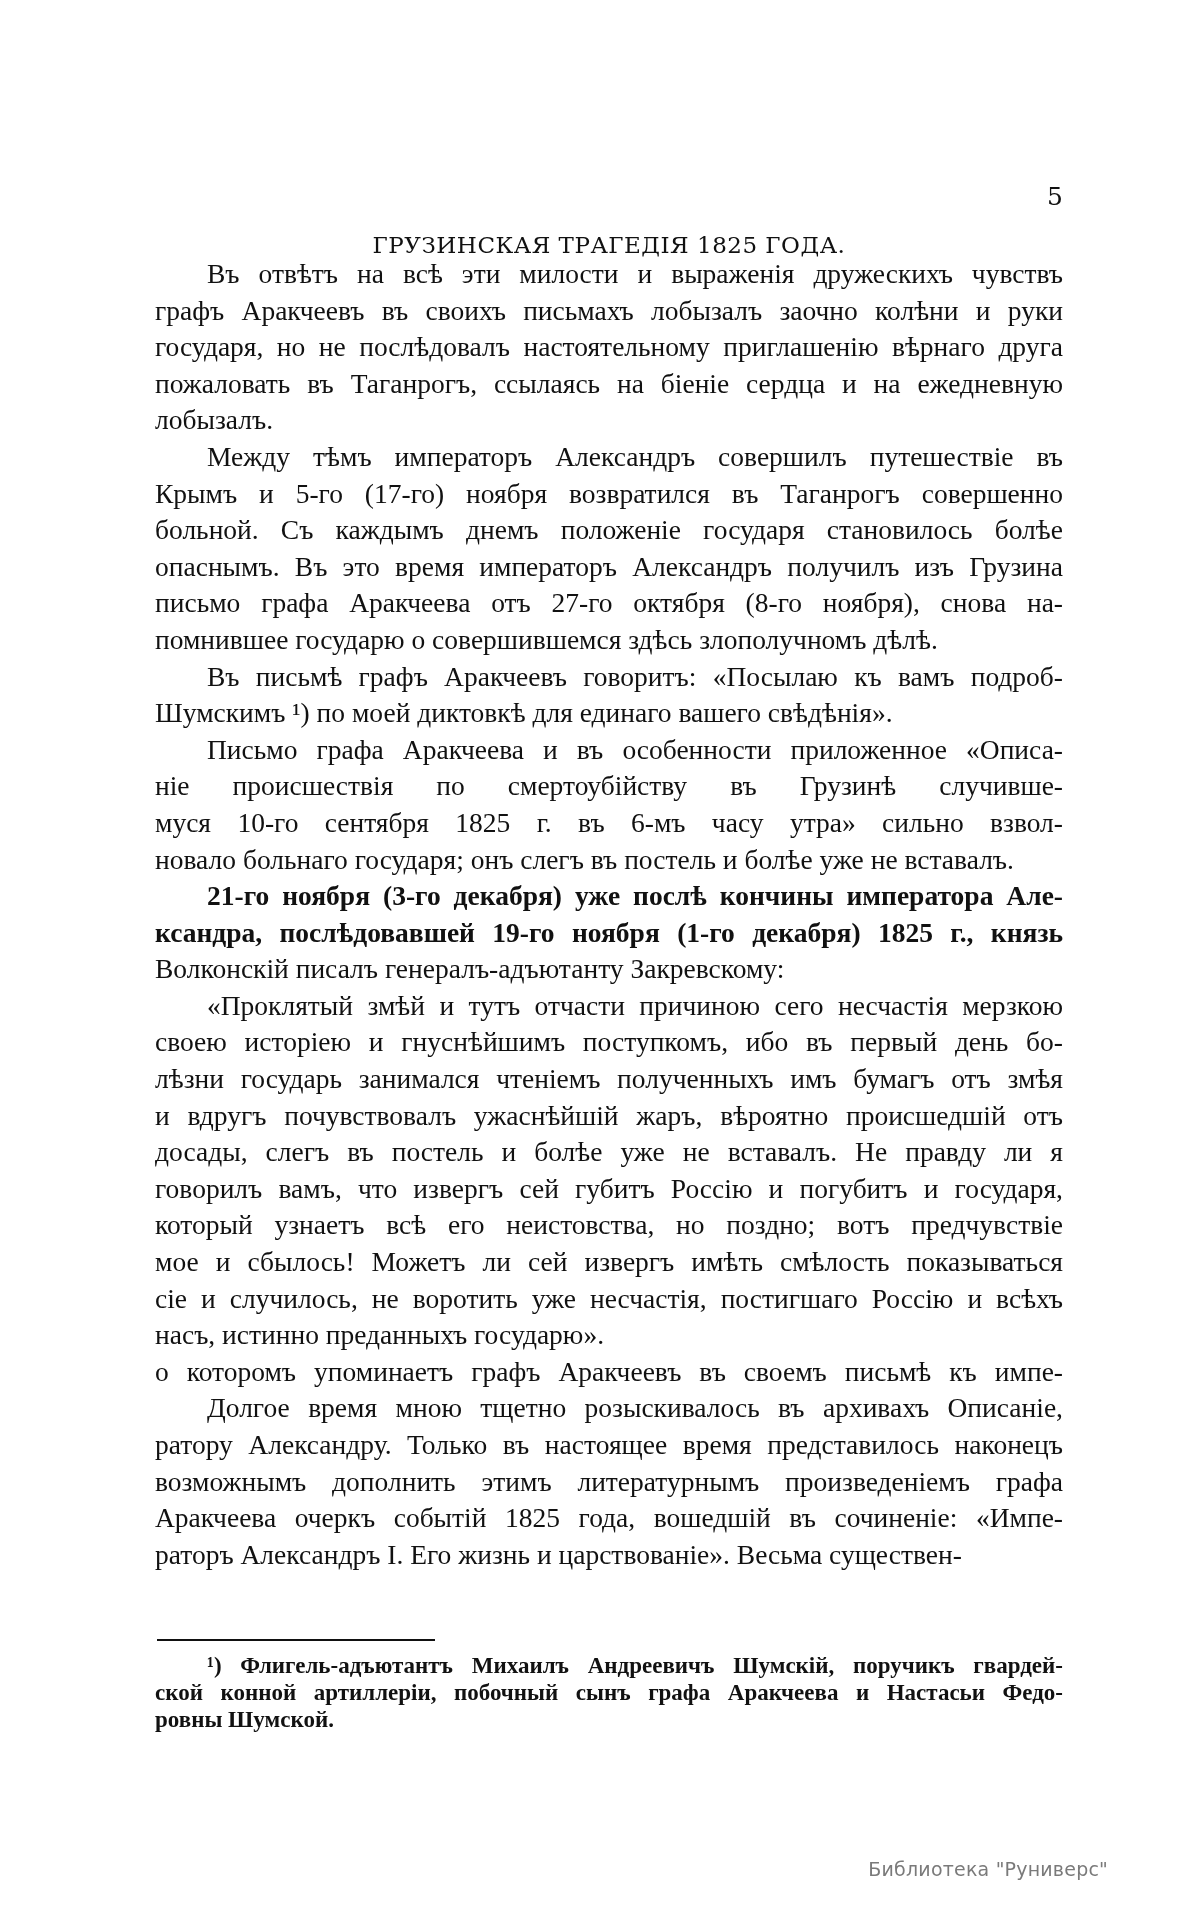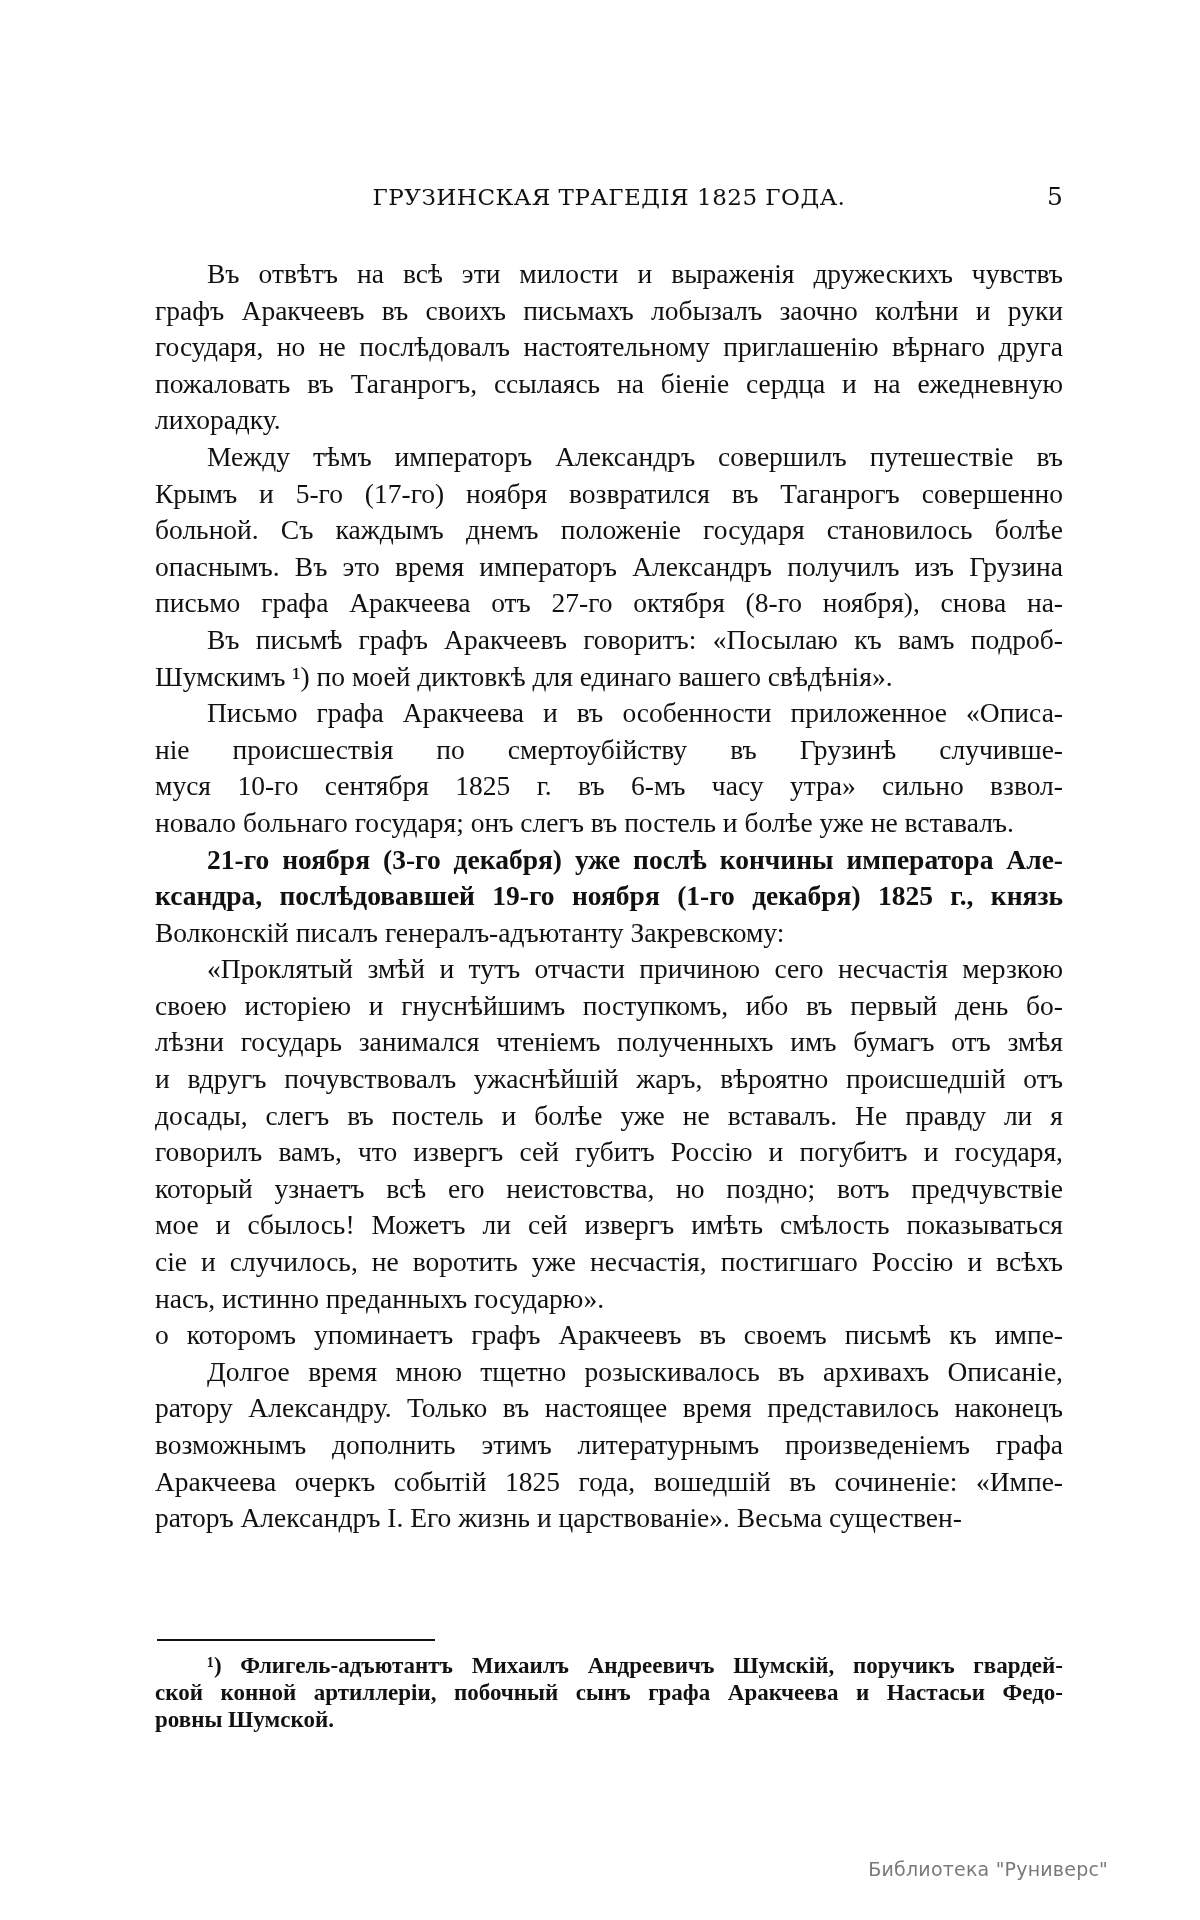--- a/index.html
+++ b/index.html
@@ -30,20 +30,21 @@
     font-family: "DejaVu Serif", "Liberation Serif", serif;
   }
   .running-title {
     position: absolute;
     left: 0;
     width: 908px;
     text-align: center;
     font-size: 23px;
     line-height: 34px;
     letter-spacing: 0.5px;
+    margin-top: 48px;
   }
   .page-number {
     position: absolute;
     right: 0;
     top: 0;
     font-size: 25px;
     line-height: 34px;
   }
   .body-text {
     position: absolute;
@@ -118,28 +119,29 @@
     <div class="running-title">ГРУЗИНСКАЯ ТРАГЕДІЯ 1825 ГОДА.</div>
     <div class="page-number">5</div>
   </div>
 
   <div class="body-text" id="body-text">
       <div>
         <span class="line indent">Въ отвѣтъ на всѣ эти милости и выраженія дружескихъ чувствъ</span>
         <span class="line">графъ Аракчеевъ въ своихъ письмахъ лобызалъ заочно колѣни и руки</span>
         <span class="line">государя, но не послѣдовалъ настоятельному приглашенію вѣрнаго друга</span>
         <span class="line">пожаловать въ Таганрогъ, ссылаясь на біеніе сердца и на ежедневную</span>
-        <span class="line last">лихорадку.</span>
+        <span class="line last">лобызалъ.</span>
       </div>
       <div>
         <span class="line indent">Между тѣмъ императоръ Александръ совершилъ путешествіе въ</span>
         <span class="line">Крымъ и 5-го (17-го) ноября возвратился въ Таганрогъ совершенно</span>
         <span class="line">больной. Съ каждымъ днемъ положеніе государя становилось болѣе</span>
         <span class="line">опаснымъ. Въ это время императоръ Александръ получилъ изъ Грузина</span>
         <span class="line">письмо графа Аракчеева отъ 27-го октября (8-го ноября), снова на-</span>
+        <span class="line last">помнившее государю о совершившемся здѣсь злополучномъ дѣлѣ.</span>
       </div>
       <div>
         <span class="line indent">Въ письмѣ графъ Аракчеевъ говоритъ: «Посылаю къ вамъ подроб-</span>
         <span class="line last">Шумскимъ ¹) по моей диктовкѣ для единаго вашего свѣдѣнія».</span>
       </div>
       <div>
         <span class="line indent">Письмо графа Аракчеева и въ особенности приложенное «Описа-</span>
         <span class="line">ніе происшествія по смертоубійству въ Грузинѣ случивше-</span>
         <span class="line">муся 10-го сентября 1825 г. въ 6-мъ часу утра» сильно взвол-</span>
         <span class="line last">новало больнаго государя; онъ слегъ въ постель и болѣе уже не вставалъ.</span>

